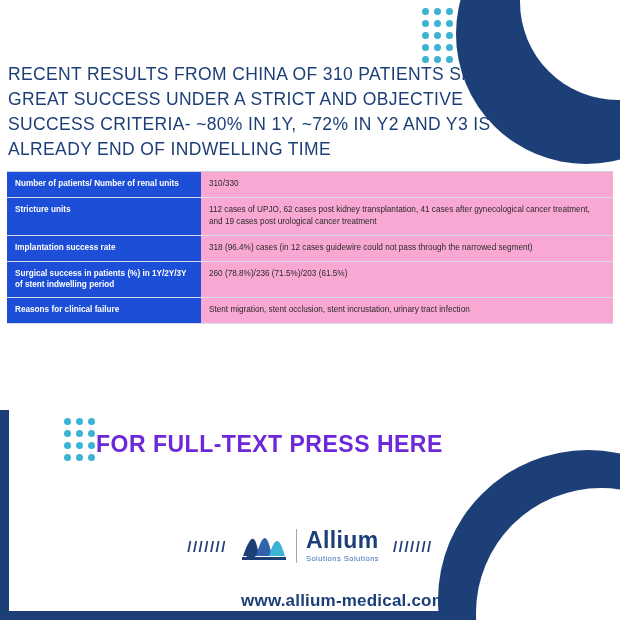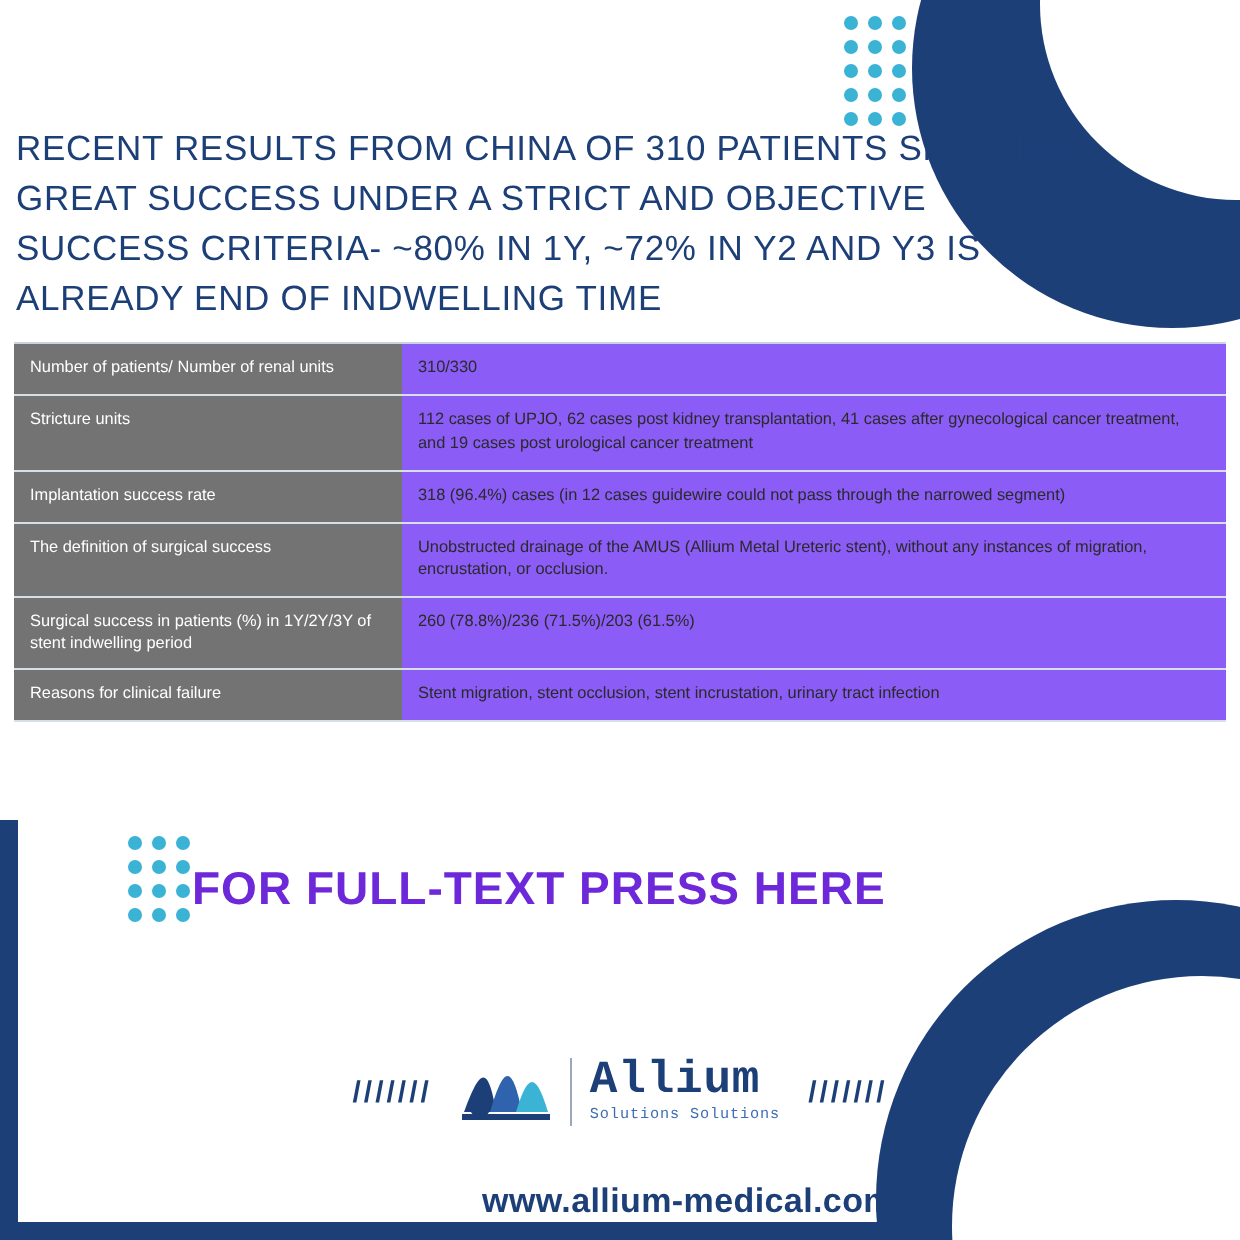--- a/index.html
+++ b/index.html
@@ -138,29 +138,29 @@
     border-collapse: collapse;
     table-layout: fixed;
   }
   table.data td {
     vertical-align: top;
     padding: 6px 8px 7px 8px;
     border-bottom: 1px solid #d8dee8;
   }
   td.label {
     width: 178px;
-    background: #737373;
+    background: #1d4ed8;
     color: #ffffff;
     font-size: 8.2px;
-    font-weight: normal;
+    font-weight: bold;
     line-height: 1.35;
     border-bottom: 1px solid #ffffff;
   }
   td.value {
-    background: #8b5cf6;
+    background: #f9a8d4;
     color: #2a2a2a;
     font-size: 8.2px;
     line-height: 1.45;
   }
 
   
   .cta {
     position: absolute;
     top: 431px;
     left: 96px;
@@ -207,21 +207,20 @@
   .logo-divider {
     width: 1px;
     height: 34px;
     background: #9aa7bd;
   }
   .logo-text {
     display: flex;
     flex-direction: column;
     justify-content: center;
     line-height: 1;
-    font-family: Liberation Mono, monospace;
   }
   .logo-name {
     color: #1d3f78;
     font-size: 23px;
     font-weight: bold;
     letter-spacing: 0.4px;
   }
   .logo-tag {
     color: #3e6db5;
     font-size: 7.6px;
@@ -296,24 +295,20 @@
           <td class="label">Number of patients/ Number of renal units</td>
           <td class="value">310/330</td>
         </tr>
         <tr>
           <td class="label">Stricture units</td>
           <td class="value">112 cases of UPJO, 62 cases post kidney transplantation, 41 cases after gynecological cancer treatment, and 19 cases post urological cancer treatment</td>
         </tr>
         <tr>
           <td class="label">Implantation success rate</td>
           <td class="value">318 (96.4%) cases (in 12 cases guidewire could not pass through the narrowed segment)</td>
-        </tr>
-        <tr>
-          <td class="label">The definition of surgical success</td>
-          <td class="value">Unobstructed drainage of the AMUS (Allium Metal Ureteric stent), without any instances of migration, encrustation, or occlusion.</td>
         </tr>
         <tr>
           <td class="label">Surgical success in patients (%) in 1Y/2Y/3Y of stent indwelling period</td>
           <td class="value">260 (78.8%)/236 (71.5%)/203 (61.5%)</td>
         </tr>
         <tr>
           <td class="label">Reasons for clinical failure</td>
           <td class="value">Stent migration, stent occlusion, stent incrustation, urinary tract infection</td>
         </tr>
       </tbody>

